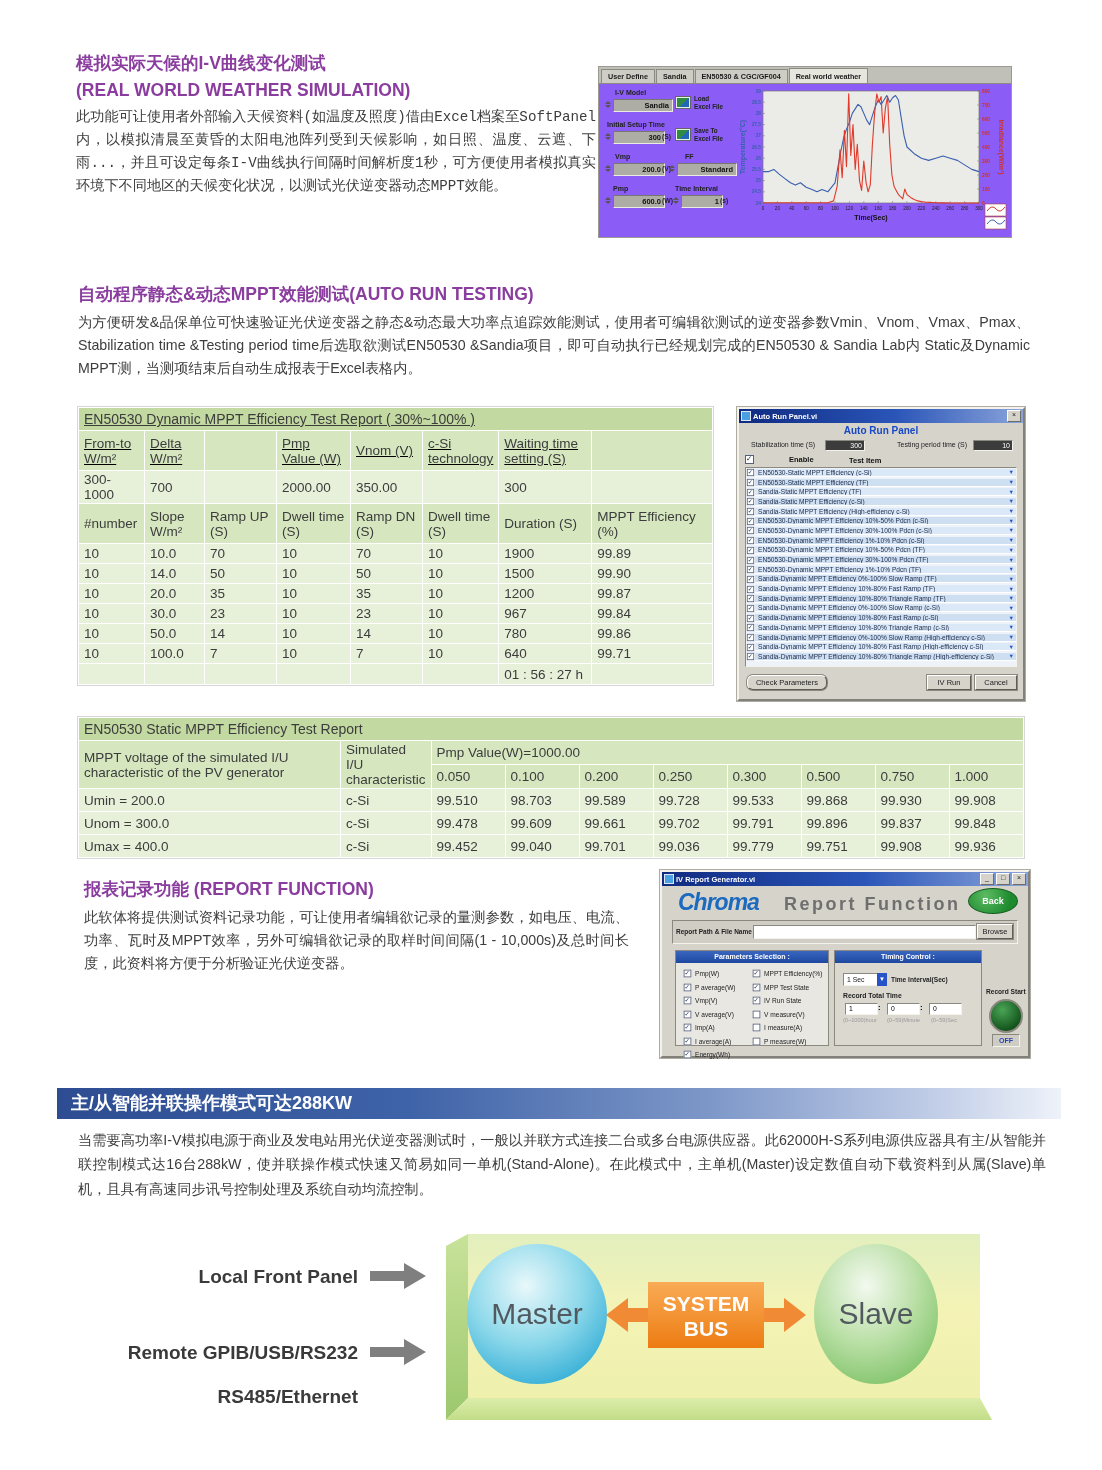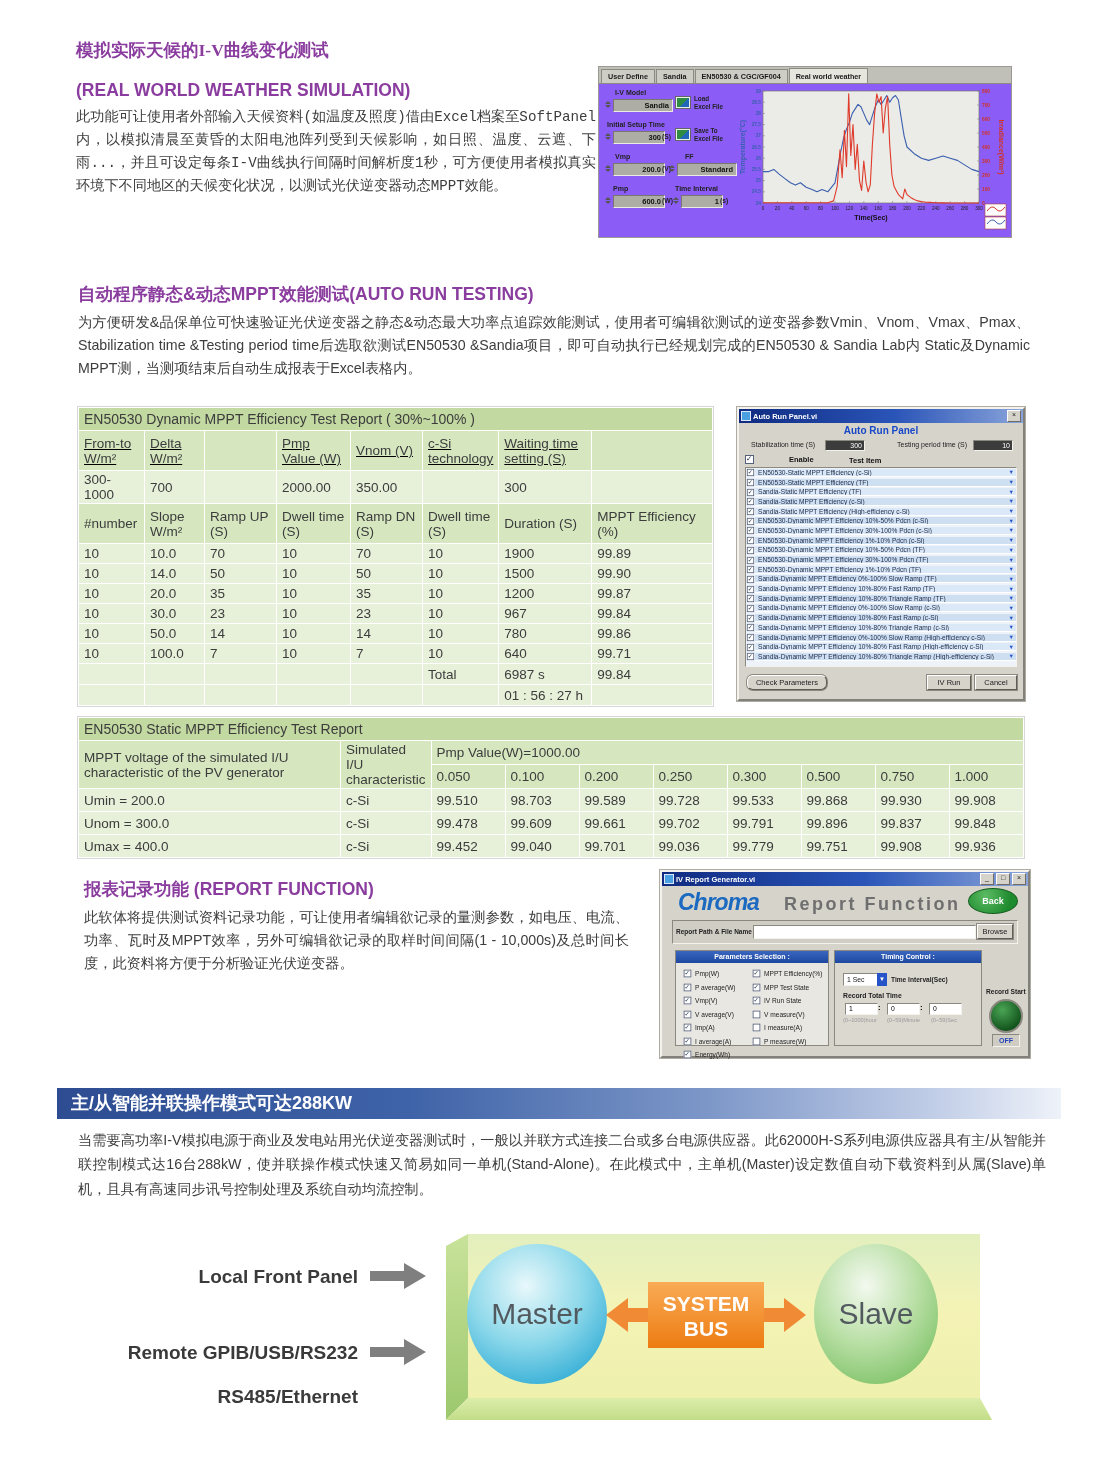--- a/index.html
+++ b/index.html
@@ -69,21 +69,21 @@
   .banner{background:linear-gradient(90deg,#2d4c92 0%,#3f63a8 35%,#7d97c8 65%,#c3cfe8 88%,#eef2f9 100%);
           color:#fff;font-size:18px;font-weight:bold;line-height:31px;padding-left:14px;}
 
   .diag-label{font-size:19px;font-weight:bold;color:#3a3a3a;text-align:right;white-space:nowrap;}
 </style>
 </head>
 <body>
 
 <div class="page">
 
-  <h2 class="abs h-purple" style="left:76px;top:37px;font-family:Liberation Serif, serif;">模拟实际天候的I-V曲线变化测试</h2>
+  <h2 class="abs h-purple" style="left:76px;top:50px;">模拟实际天候的I-V曲线变化测试</h2>
   <h2 class="abs h-purple" style="left:76px;top:77px;">(REAL WORLD WEATHER SIMULATION)</h2>
   <p class="abs body-text" style="left:76px;top:106px;width:520px;font-family:Liberation Mono, monospace;">此功能可让使用者外部输入天候资料(如温度及照度)借由Excel档案至SoftPanel内，以模拟清晨至黄昏的太阳电池阵列受到天候影响，如日照、温度、云遮、下雨...，并且可设定每条I-V曲线执行间隔时间解析度1秒，可方便使用者模拟真实环境下不同地区的天候变化状况，以测试光伏逆变器动态MPPT效能。</p>
 
   <div class="abs wpanel" style="left:598px;top:66px;width:412px;height:170px;">
     <div class="wtabs" id="weather-tabs">
         <div class="wtab">User Define</div>
         <div class="wtab">Sandia</div>
         <div class="wtab">EN50530 &amp; CGC/GF004</div>
         <div class="wtab active">Real world weather</div>
       </div>
@@ -239,21 +239,21 @@
           <col style="width: 60px;">
           <col style="width: 72px;">
           <col style="width: 74px;">
           <col style="width: 72px;">
           <col style="width: 76px;">
           <col style="width: 93px;">
           <col style="width: 121px;">
         </colgroup>
         <tbody>
           <tr style="height: 23px;">
-            <td class="t-title" colspan="8" style="font-size: 14px;">EN50530 Dynamic MPPT Efficiency Test Report ( 30%~100% )</td>
+            <td class="t-title" colspan="8" style="font-size: 14px; text-decoration: underline;">EN50530 Dynamic MPPT Efficiency Test Report ( 30%~100% )</td>
           </tr>
           <tr style="height: 40px; text-decoration: underline;">
             <td class="t-head">From-to W/m²</td>
             <td class="t-head">Delta W/m²</td>
             <td class="t-head"></td>
             <td class="t-head">Pmp Value (W)</td>
             <td class="t-head">Vnom (V)</td>
             <td class="t-head">c-Si technology</td>
             <td class="t-head">Waiting time setting (S)</td>
             <td class="t-head"></td>
@@ -330,30 +330,20 @@
           </tr>
           <tr style="height: 20px;">
             <td class="t-data">10</td>
             <td class="t-data">100.0</td>
             <td class="t-data">7</td>
             <td class="t-data">10</td>
             <td class="t-data">7</td>
             <td class="t-data">10</td>
             <td class="t-data">640</td>
             <td class="t-data">99.71</td>
-          </tr>
-          <tr style="height: 21px;">
-            <td class="t-data"></td>
-            <td class="t-data"></td>
-            <td class="t-data"></td>
-            <td class="t-data"></td>
-            <td class="t-data"></td>
-            <td class="t-data blue">Total</td>
-            <td class="t-data blue">6987 s</td>
-            <td class="t-data blue">99.84</td>
           </tr>
           <tr style="height: 21px;">
             <td class="t-data"></td>
             <td class="t-data"></td>
             <td class="t-data"></td>
             <td class="t-data"></td>
             <td class="t-data"></td>
             <td class="t-data"></td>
             <td class="t-data blue">01 : 56 : 27 h</td>
             <td class="t-data"></td>

